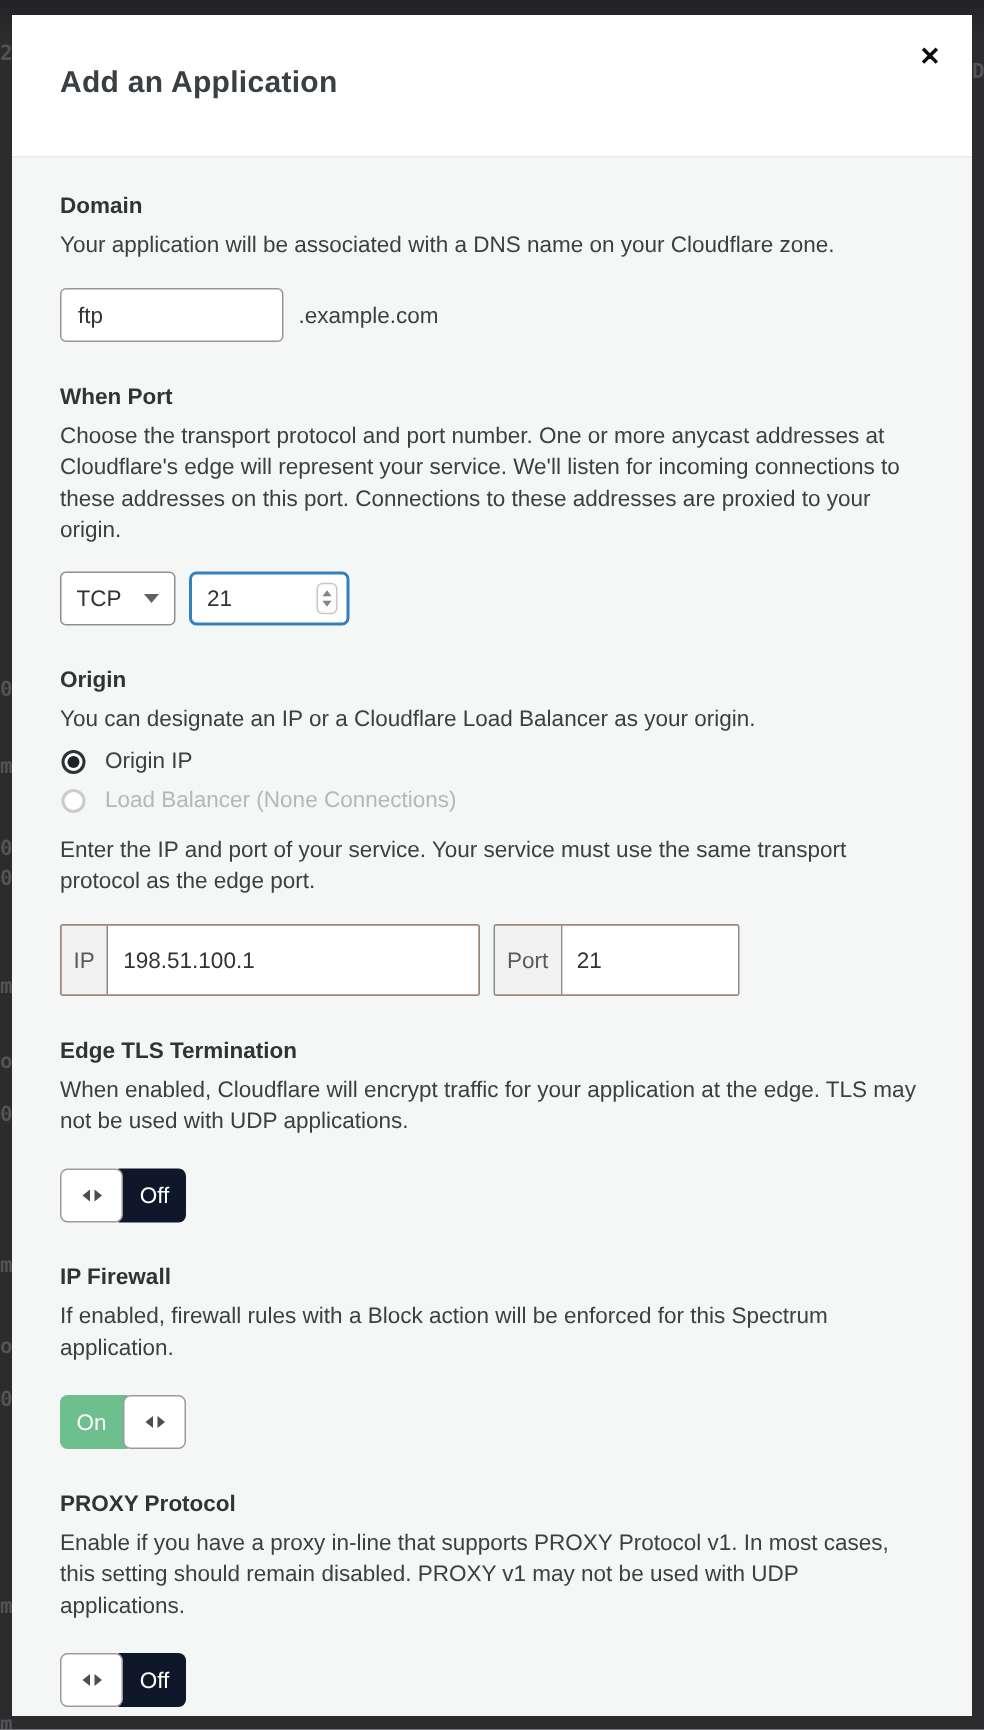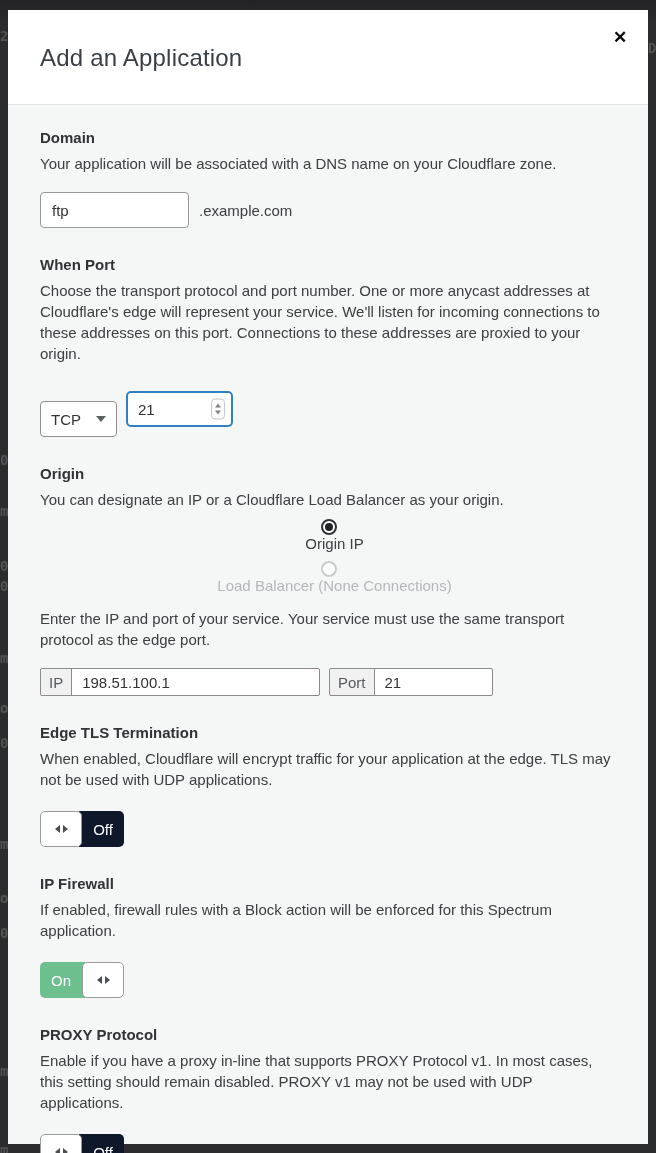--- a/index.html
+++ b/index.html
@@ -26,21 +26,21 @@
     position:absolute; left:8px; top:10px; width:640px; height:1134px;
     background:#f5f6f6;
     display:flex; flex-direction:column;
   }
   .modal-header {
     position:relative; height:95px; background:#ffffff;
     border-bottom:1px solid #e6e7e7; flex:0 0 auto;
   }
   .modal-title {
     position:absolute; left:32px; top:34px;
-    font-size:24px; font-weight:400; color:#3a3f44; letter-spacing:.2px;
+    font-size:20px; font-weight:700; color:#3a3f44; letter-spacing:.2px;
   }
   .close-btn {
     position:absolute; top:14px; right:14px; width:28px; height:28px;
     background:transparent; border:none; cursor:pointer;
     font-size:17px; font-weight:700; color:#0c0c0c; line-height:28px; text-align:center;
   }
   .modal-body { padding:23px 32px 0 32px; flex:1 1 auto; }
 
   .section { margin-bottom:27px; }
   .sec-heading { font-size:15px; font-weight:700; color:#303436; line-height:20px; }
@@ -52,56 +52,56 @@
     font-family:"Liberation Sans", sans-serif; font-size:15px; color:#333; padding:0 11px; outline:none;
   }
   .domain-row { display:flex; align-items:center; margin-top:18px; }
   .subdomain-input { width:149px; }
   .zone-suffix { font-size:15px; color:#3c4042; margin-left:10px; }
 
   
   .edgeport-row { display:flex; align-items:center; gap:9px; margin-top:17px; }
   .select-box {
     width:77px; height:36px; border:1px solid #8f8f8f; border-radius:4px; background:#fff;
-    display:flex; align-items:center; padding:16px 10px; cursor:pointer;margin-top:20px;
+    display:flex; align-items:center; padding:16px 10px; cursor:pointer;
   }
   .select-box .sel-text { font-size:15px; color:#333; flex:1; }
   .caret-down {
     width:0; height:0; border-left:5px solid transparent; border-right:5px solid transparent;
     border-top:6px solid #5c6163;
   }
   .number-wrap { position:relative; }
   .number-input {
     width:107px; height:36px; border:2px solid #3181c2; border-radius:5px; background:#fff;
     font-family:"Liberation Sans", sans-serif; font-size:15px; color:#333; padding:0 26px 0 10px; outline:none;
   }
   .stepper {
     position:absolute; right:8px; top:50%; transform:translateY(-50%);
     width:14px; height:21px; border:1px solid #c7c7c7; border-radius:4px; background:#fdfdfd;
     display:flex; flex-direction:column; align-items:center; justify-content:center; gap:3px; cursor:pointer;
   }
   .tri-up { width:0;height:0;border-left:3px solid transparent;border-right:3px solid transparent;border-bottom:4px solid #7f8486; }
   .tri-dn { width:0;height:0;border-left:3px solid transparent;border-right:3px solid transparent;border-top:4px solid #7f8486; }
 
   
-  .radio-row { display:flex; align-items:center; margin-top:9px;flex-direction:column; }
+  .radio-row { display:flex; align-items:center; margin-top:9px; }
   .radio-circle {
     width:16px; height:16px; border-radius:50%; border:2px solid #2e3436; margin-left:1px;
     display:inline-flex; align-items:center; justify-content:center; background:#fff; cursor:pointer; flex:0 0 auto;
   }
   .radio-circle.checked::after { content:""; width:8px; height:8px; border-radius:50%; background:#1f2326; }
   .radio-circle.disabled { border-color:#c9cccd; cursor:default; }
   .radio-label { font-size:15px; color:#3c4042; margin-left:13px; }
   .radio-label.disabled { color:#b4b8ba; }
   .origin-desc2 { margin-top:14px; }
 
   
   .ipport-row { display:flex; gap:9px; margin-top:18px; }
   .input-group {
-    display:flex; height:28px; border:1px solid #8c8c8c; border-radius:2px; background:#f97316; overflow:hidden;
+    display:flex; height:48px; border:1px solid #8c8c8c; border-radius:2px; background:#f97316; overflow:hidden;
   }
   .input-group .prefix {
     background:#f1f1f1; border-right:1px solid #8c8c8c; color:#565b5e; font-size:15px;
     display:flex; align-items:center; padding:0 8px; flex:0 0 auto;
   }
   .input-group input {
     border:none; outline:none; font-family:"Liberation Sans", sans-serif; font-size:15px; color:#333;
     padding:0 10px; min-width:0;
   }
   .group-ip { width:280px; } .group-ip input { flex:1; }

